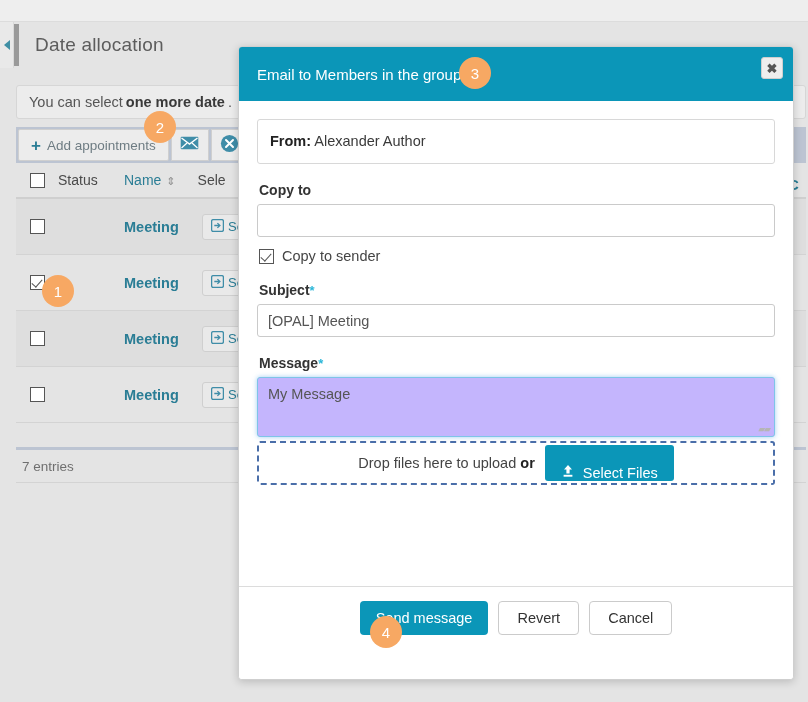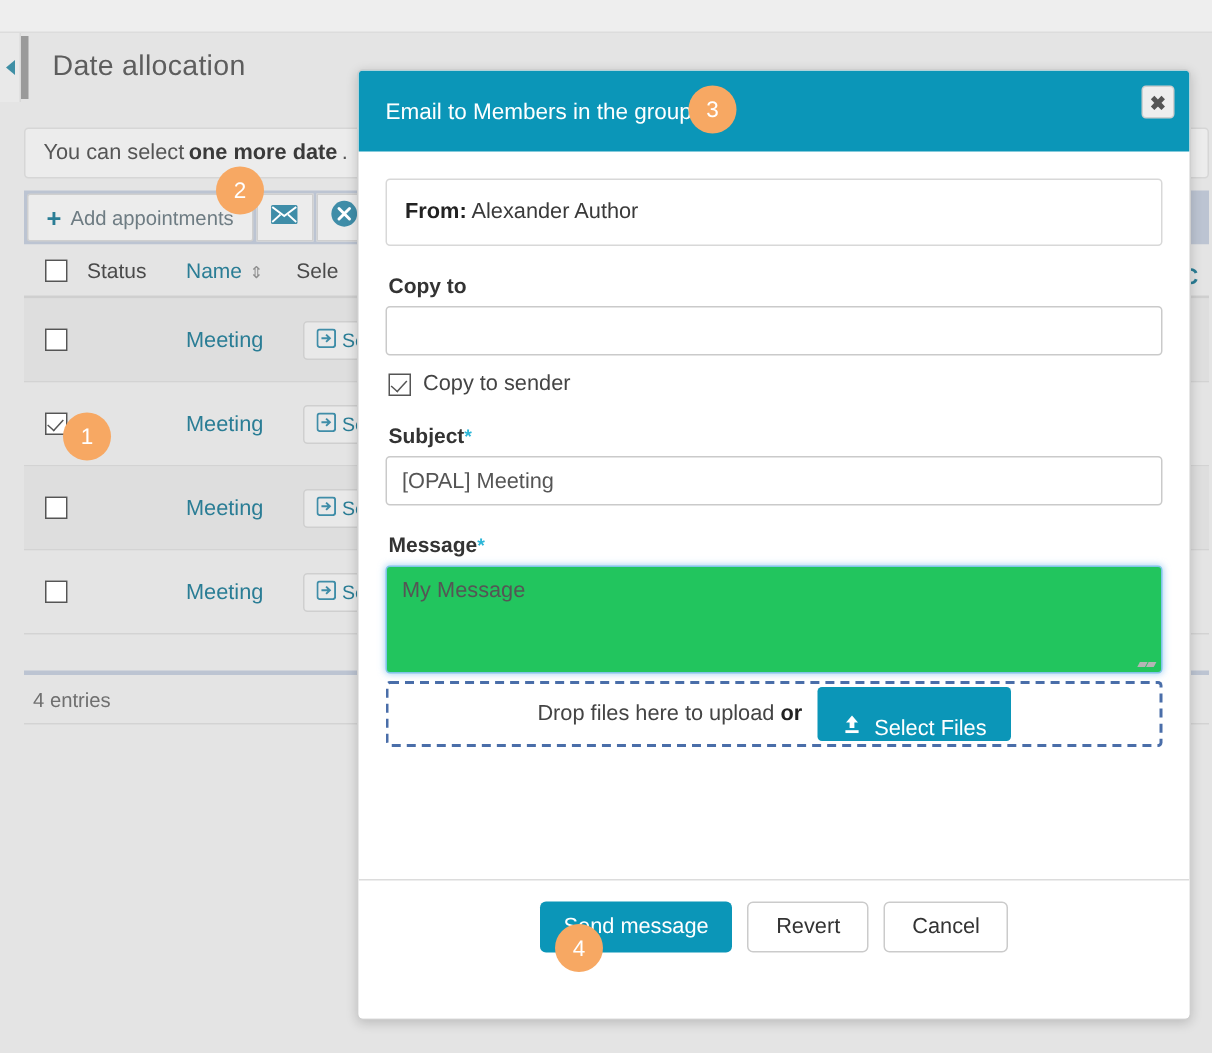--- a/index.html
+++ b/index.html
@@ -126,21 +126,21 @@
   .row {
     position: absolute; left: 16px;
     width: 790px; height: 56px;
     display: flex; align-items: center;
     border-bottom: 1px solid #d3d3d3;
   }
   .row.odd { background: #dedede; }
   .row.even { background: #e4e4e4; }
   .cell-cb { width: 42px; display: flex; justify-content: center; }
   .cell-status { width: 66px; }
-  .cell-name { width: 70px; font-size: 14.5px; color: #2a7d95; }
+  .cell-name { width: 70px; font-size: 14.5px; color: #2a7d95; font-weight: bold; }
   .sel-btn {
     margin-left: 8px;
     background: #e9e9e9;
     border: 1px solid #cfcfcf;
     border-radius: 3px;
     height: 26px;
     display: flex; align-items: center; gap: 4px;
     padding: 0 8px;
     font-size: 13px; color: #2a7d95;
     cursor: pointer;
@@ -223,24 +223,24 @@
   }
   .chk-line {
     display: flex; align-items: center; gap: 8px;
     margin-top: 11px; margin-left: 2px;
     font-size: 14.5px; color: #444;
     cursor: pointer;
   }
   .ta-wrap { position: relative; }
   .ta {
     width: 100%;
-    height: 72px;
+    height: 60px;
     border: 1px solid #7fc4e8;
     border-radius: 3px;
-    background: #22c55e;
+    background: #c4b5fd;
     font-size: 14.5px; color: #555;
     padding: 8px 10px;
     resize: none;
     font-family: "Liberation Sans", sans-serif;
     outline: none;
     box-shadow: 0 0 5px rgba(102,175,233,.6);
   }
   .ta-grip {
     position: absolute; right: 5px; bottom: 7px;
     color: #b5b5b5; font-size: 9px; pointer-events: none;
@@ -432,21 +432,21 @@
           <svg width="13" height="13" viewBox="0 0 13 13">
               <rect x="0.6" y="0.6" width="11.8" height="11.8" rx="1.6" fill="none" stroke="#3f8da8" stroke-width="1.3"></rect>
               <path d="M3.3 6.5 H8.6 M6.4 4.1 L8.9 6.5 L6.4 8.9" fill="none" stroke="#3f8da8" stroke-width="1.3"></path>
             </svg>
         </span>
         <span>Se</span>
       </div>
     </div>
 
     <div class="table-foot">
-      <span>4 entries</span>
+      <span>7 entries</span>
     </div>
   </div>
 
   <div class="modal">
 
     <div class="modal-header">
       <span class="modal-title">Email to Members in the groups</span>
       <div class="modal-close">
         <span>✖</span>
       </div>

